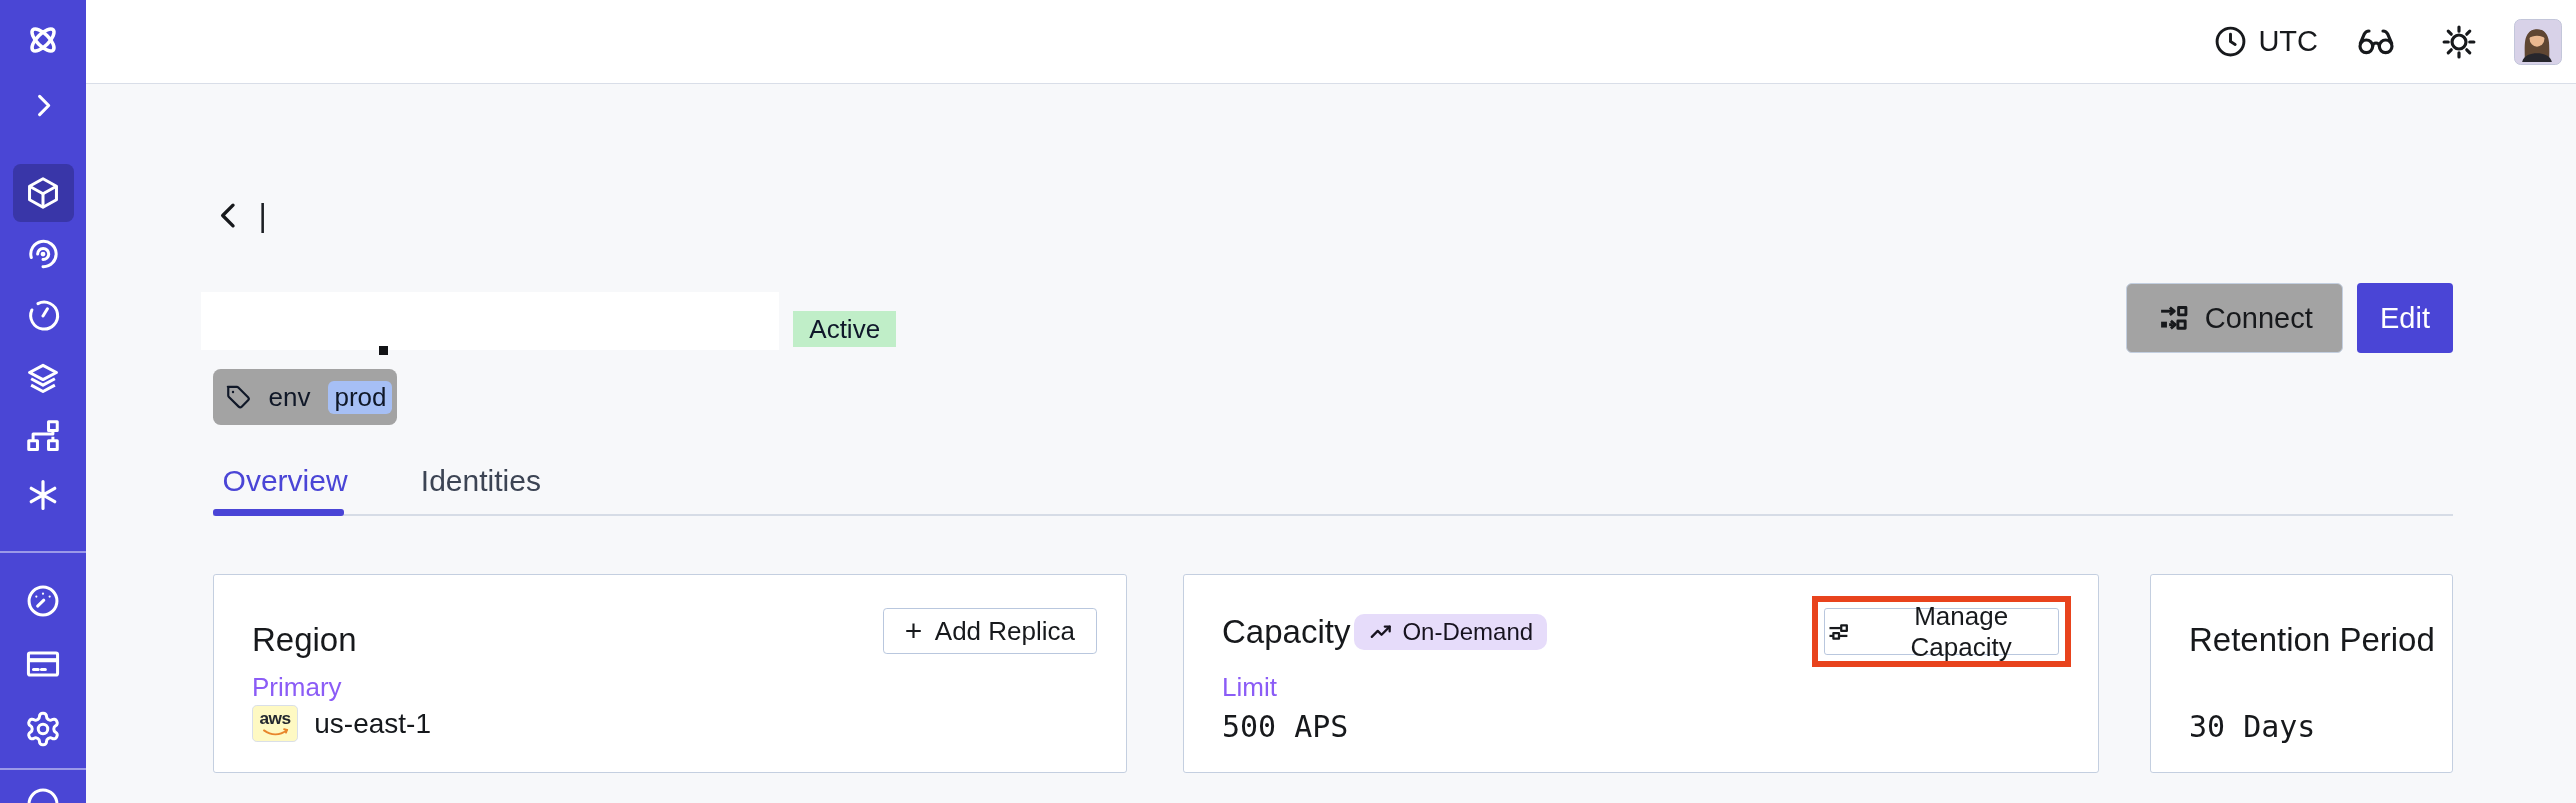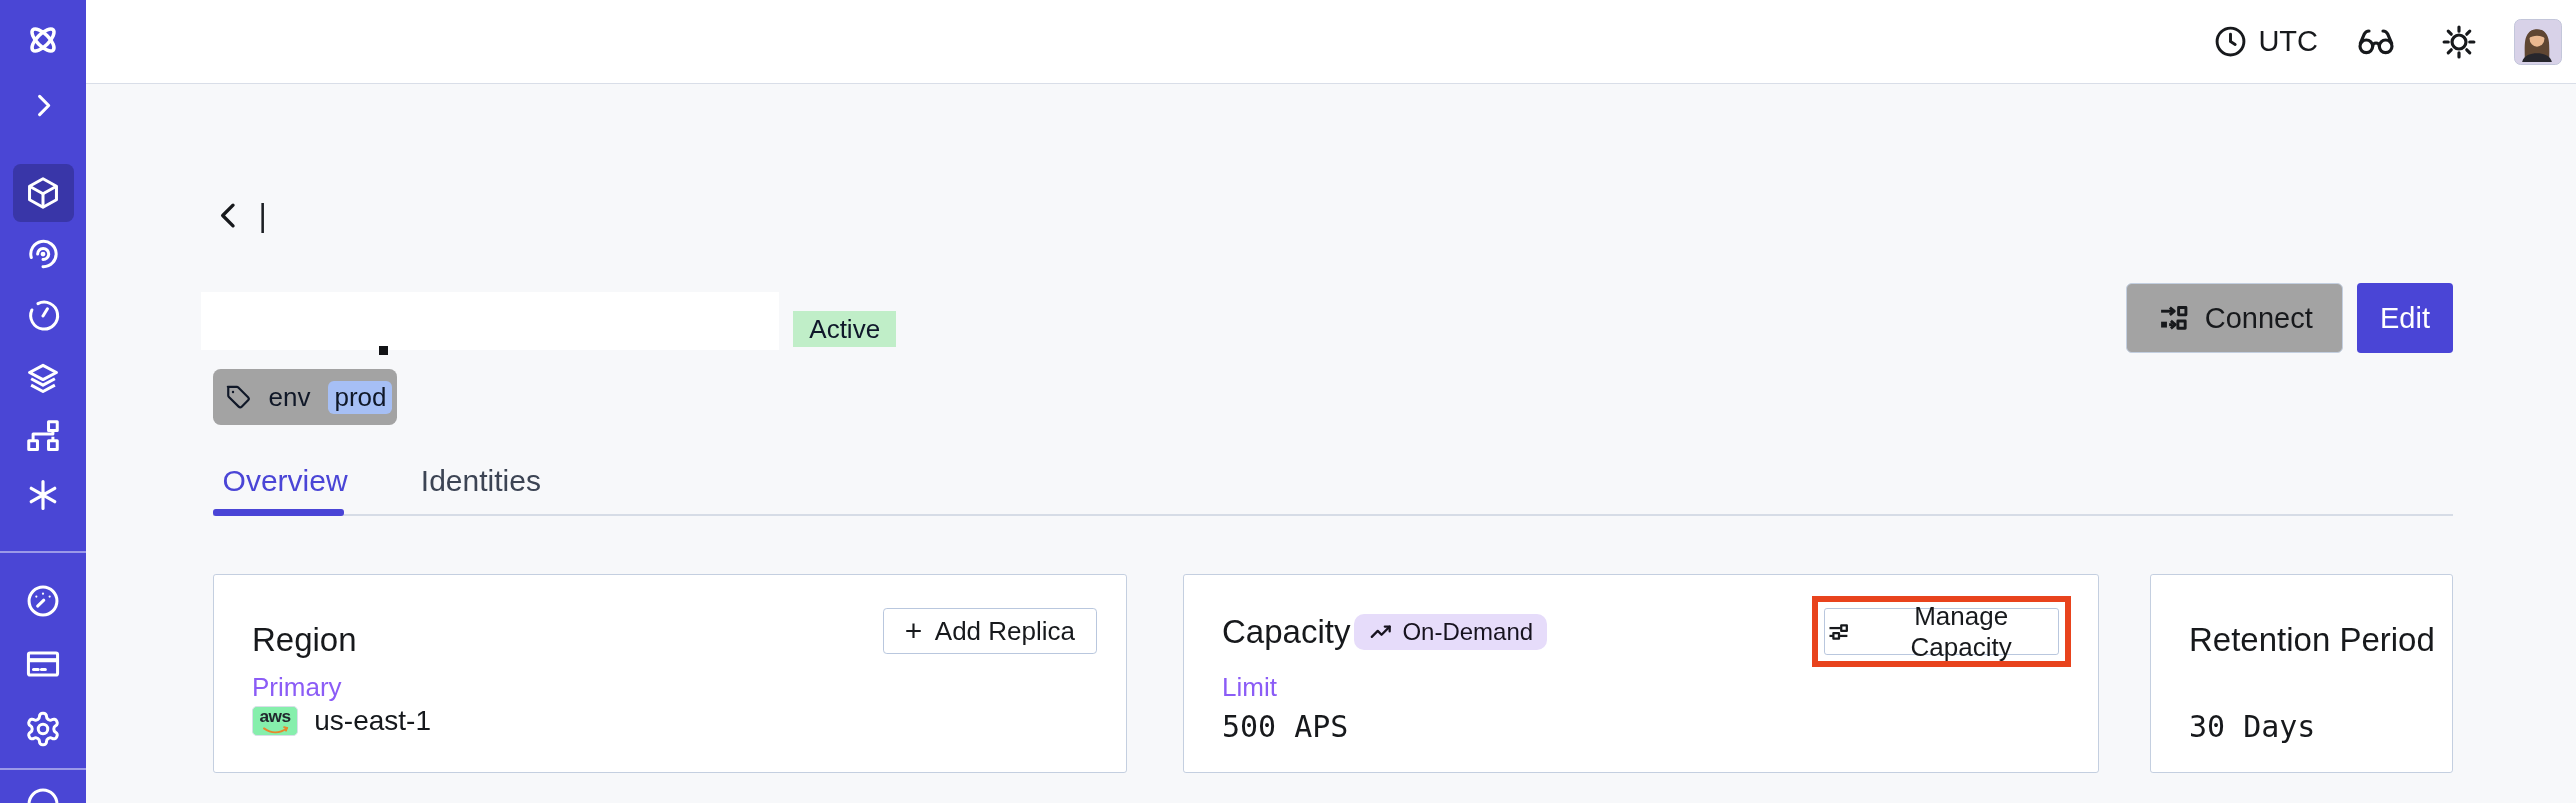--- a/index.html
+++ b/index.html
@@ -68,21 +68,21 @@
 
   .title-row { position:absolute; left:38px; top:38px; display:flex; align-items:center; gap:4px; }
   .title-row .t { font-size:33px; font-weight:500; color:#17191c; }
   .badge-ondemand { height:36px; display:flex; align-items:center; gap:8.6px; padding:0 13.4px; background:#e6dcfa;
                     border-radius:10px; font-size:24px; color:#17131f; }
 
   .highlight-box { position:absolute; left:628px; top:21px; width:259px; height:71px; border:6.7px solid #e8431d;
                    display:flex; align-items:center; justify-content:center; padding:0 5.8px; background:transparent; }
   .btn-manage { width:100%; height:47px; border-radius:2.9px; }
 
-  .aws-badge { width:46px; height:30px; border:1.9px solid #d9dfe8; border-radius:4.8px; background:#86efac;
+  .aws-badge { width:46px; height:37px; border:1.9px solid #d9dfe8; border-radius:4.8px; background:#fef9c3;
                display:flex; flex-direction:column; align-items:center; justify-content:center; gap:1px; }
   .aws-text { font-size:17.3px; font-weight:700; color:#22272e; line-height:1; letter-spacing:-0.5px; }
 </style>
 </head>
 <body>
 
 <div id="page">
 
   <aside class="sidebar">
     <div class="sb-item" style="top:19px;height:42px;">

